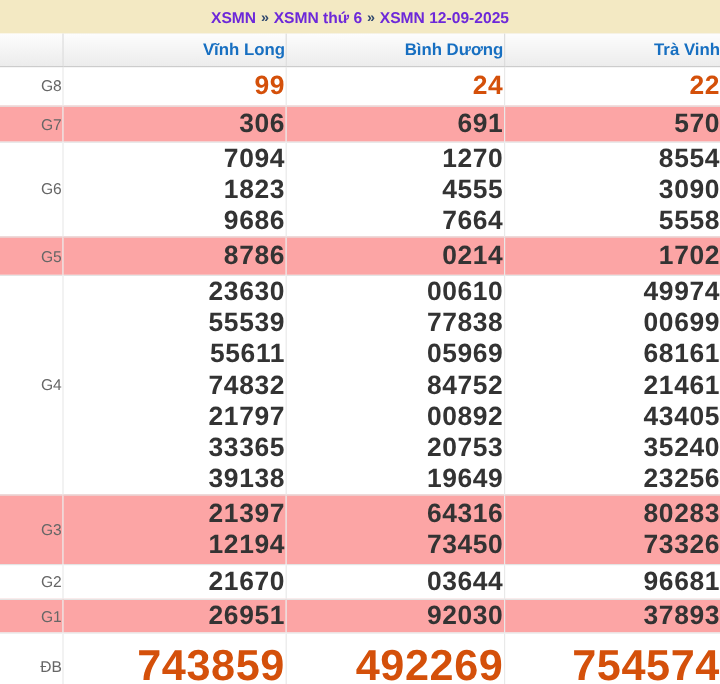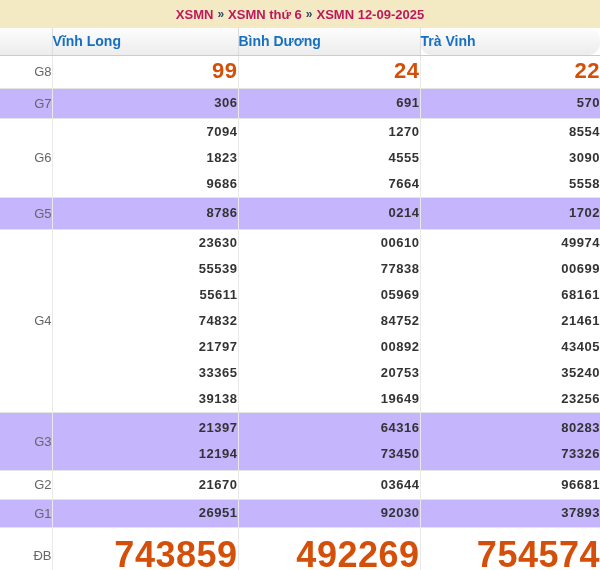--- a/index.html
+++ b/index.html
@@ -10,52 +10,52 @@
     font-family: "Liberation Sans", "DejaVu Sans", sans-serif;
   }
   
   .crumb-band {
     height: 28px;
     display: flex; align-items: center; justify-content: center;
     background: #f3e9c3;
     font-size: 13px; font-weight: bold;
   }
   .crumb-band a {
-    color: #be185d; text-decoration: none; margin: 0 4px;
+    color: #6d28d9; text-decoration: none; margin: 0 4px;
   }
   .crumb-sep { color: #30486e; font-size: 12px; }
 
   
   table {
     width: 600px;
     border-collapse: collapse;
     table-layout: fixed;
     background: #ffffff;
   }
   thead th {
     height: 27px;
     background: linear-gradient(#fdfdfd, #ececec);
     border-bottom: 1px solid #cccccc;
     border-right: 1px solid #dddddd;
     color: #176fc1;
     font-size: 14px; font-weight: bold;
-    text-align: left;
-  }
-  thead th:last-child { border-right: none; border-radius: 12px; }
+    text-align: right;
+  }
+  thead th:last-child { border-right: none; }
   tbody td {
     border-top: 1px solid #e4e4e4;
     border-right: 1px solid #e9e9e9;
     text-align: right;
     vertical-align: middle;
   }
   tbody td:last-child { border-right: none; }
-  tbody tr.stripe td { background: #c4b5fd; }
+  tbody tr.stripe td { background: #fca5a5; }
   td.lbl { color: #666666; font-size: 13px; font-weight: normal; }
   .num {
-    color: #333333; font-size: 13px; font-weight: bold;
+    color: #333333; font-size: 22px; font-weight: bold;
     line-height: 26px; letter-spacing: 0.5px;
   }
   tr.hl .num { color: #d4500a; font-size: 22px; line-height: 1.1; }
   tr.db .num { font-size: 36px; }
   
   tr.row-0 td { height: 33px; }
   tr.row-1 td { height: 30px; }
   tr.row-2 td { height: 78px; }
   tr.row-3 td { height: 32px; }
   tr.row-4 td { height: 182px; }

